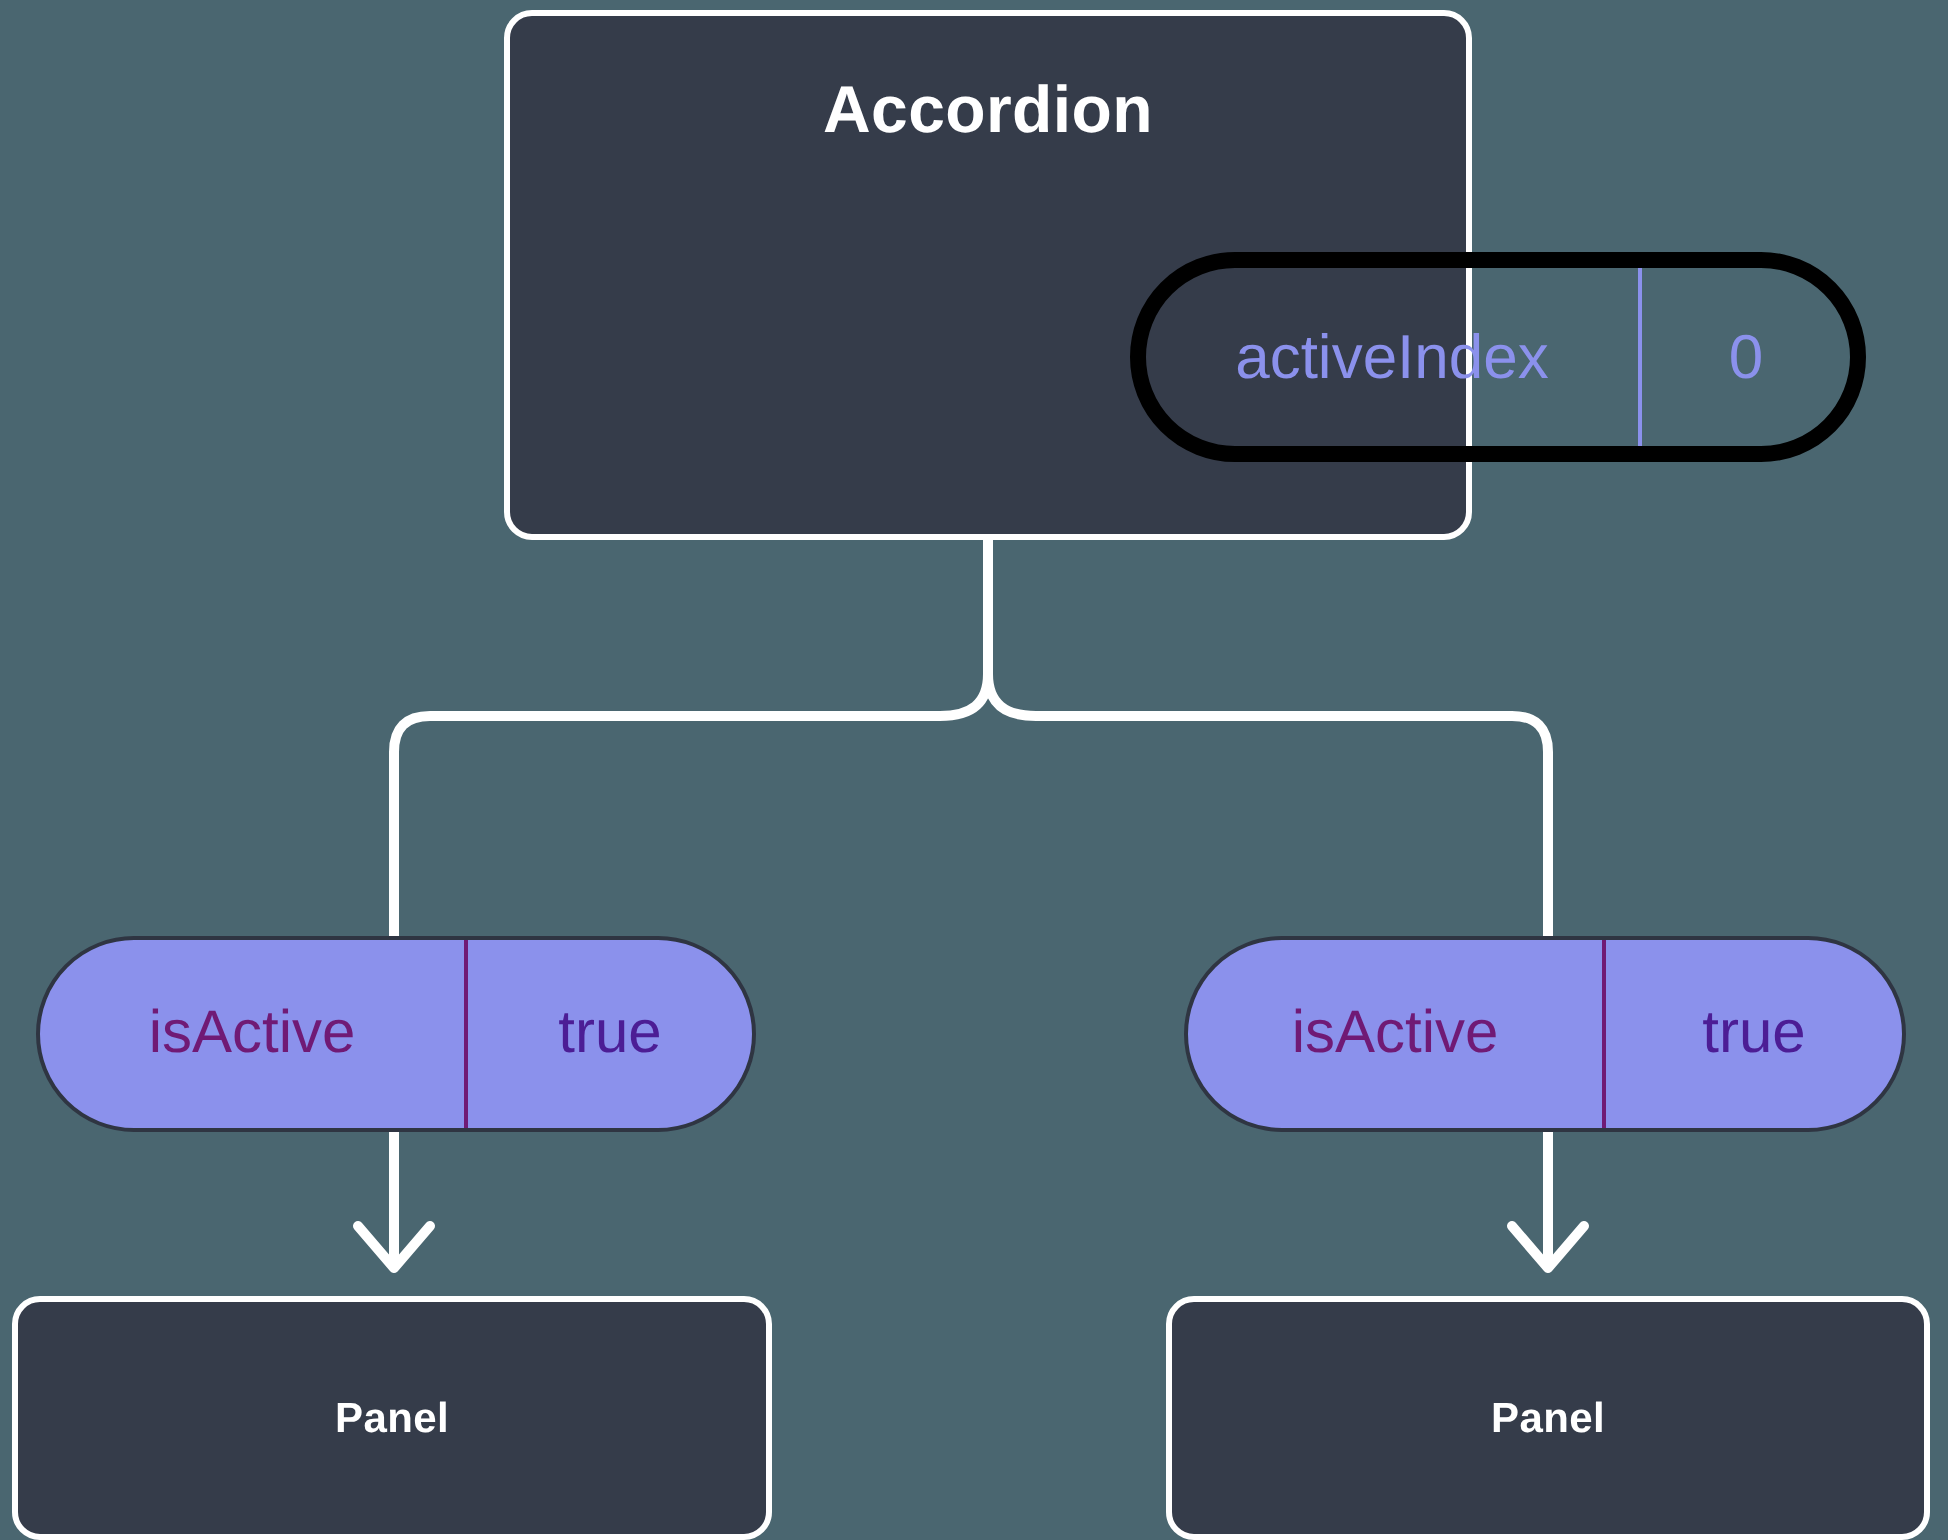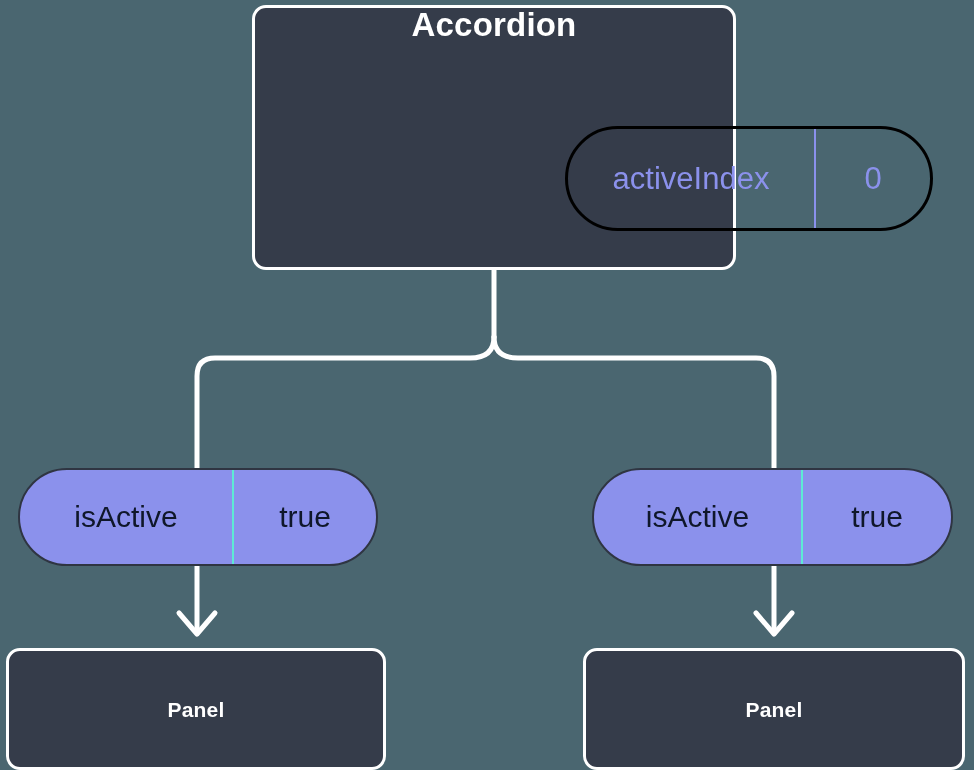--- a/index.html
+++ b/index.html
@@ -38,20 +38,21 @@
     align-items: center;
     justify-content: center;
   }
   .node-box.root {
     left: 252px;
     top: 5px;
     width: 484px;
     height: 265px;
     flex-direction: column;
     justify-content: flex-start;
+    padding-top: 30px;
   }
   .node-box.panel {
     height: 122px;
   }
   .node-box.panel.left  { left: 6px;   top: 648px; width: 380px; }
   .node-box.panel.right { left: 583px; top: 648px; width: 382px; }
 
   .node-title {
     color: #ffffff;
     font-size: 33px;
@@ -84,21 +85,21 @@
     line-height: 1;
     white-space: nowrap;
   }
 
   
   .pill.outline {
     left: 310px;
     top: 118px;
     width: 368px;
     height: 105px;
-    border: 3px solid #000000;
+    border: 8px solid #000000;
     background: transparent;
   }
   .pill.outline .pill-key {
     flex: 0 0 246px;
     color: #8b91ec;
     font-size: 31px;
     border-right: 2px solid #8b91ec;
   }
   .pill.outline .pill-val {
     flex: 1 1 auto;
@@ -109,26 +110,26 @@
   
   .pill.filled {
     height: 98px;
     background: #8b91ec;
     border: 2px solid #2f3542;
   }
   .pill.filled.left  { left: 18px;  top: 468px; width: 360px; }
   .pill.filled.right { left: 592px; top: 468px; width: 361px; }
 
   .pill.filled .pill-key {
-    color: #0f172a;
+    color: #701a75;
     font-size: 30px;
-    border-right: 2px solid #5eead4;
+    border-right: 2px solid #701a75;
   }
   .pill.filled .pill-val {
-    color: #0f172a;
+    color: #4c1d95;
     font-size: 30px;
     flex: 1 1 auto;
   }
   .pill.filled.left  .pill-key { flex: 0 0 212px; }
   .pill.filled.right .pill-key { flex: 0 0 207px; }
 </style>
 </head>
 <body>
 
 <div id="canvas">

